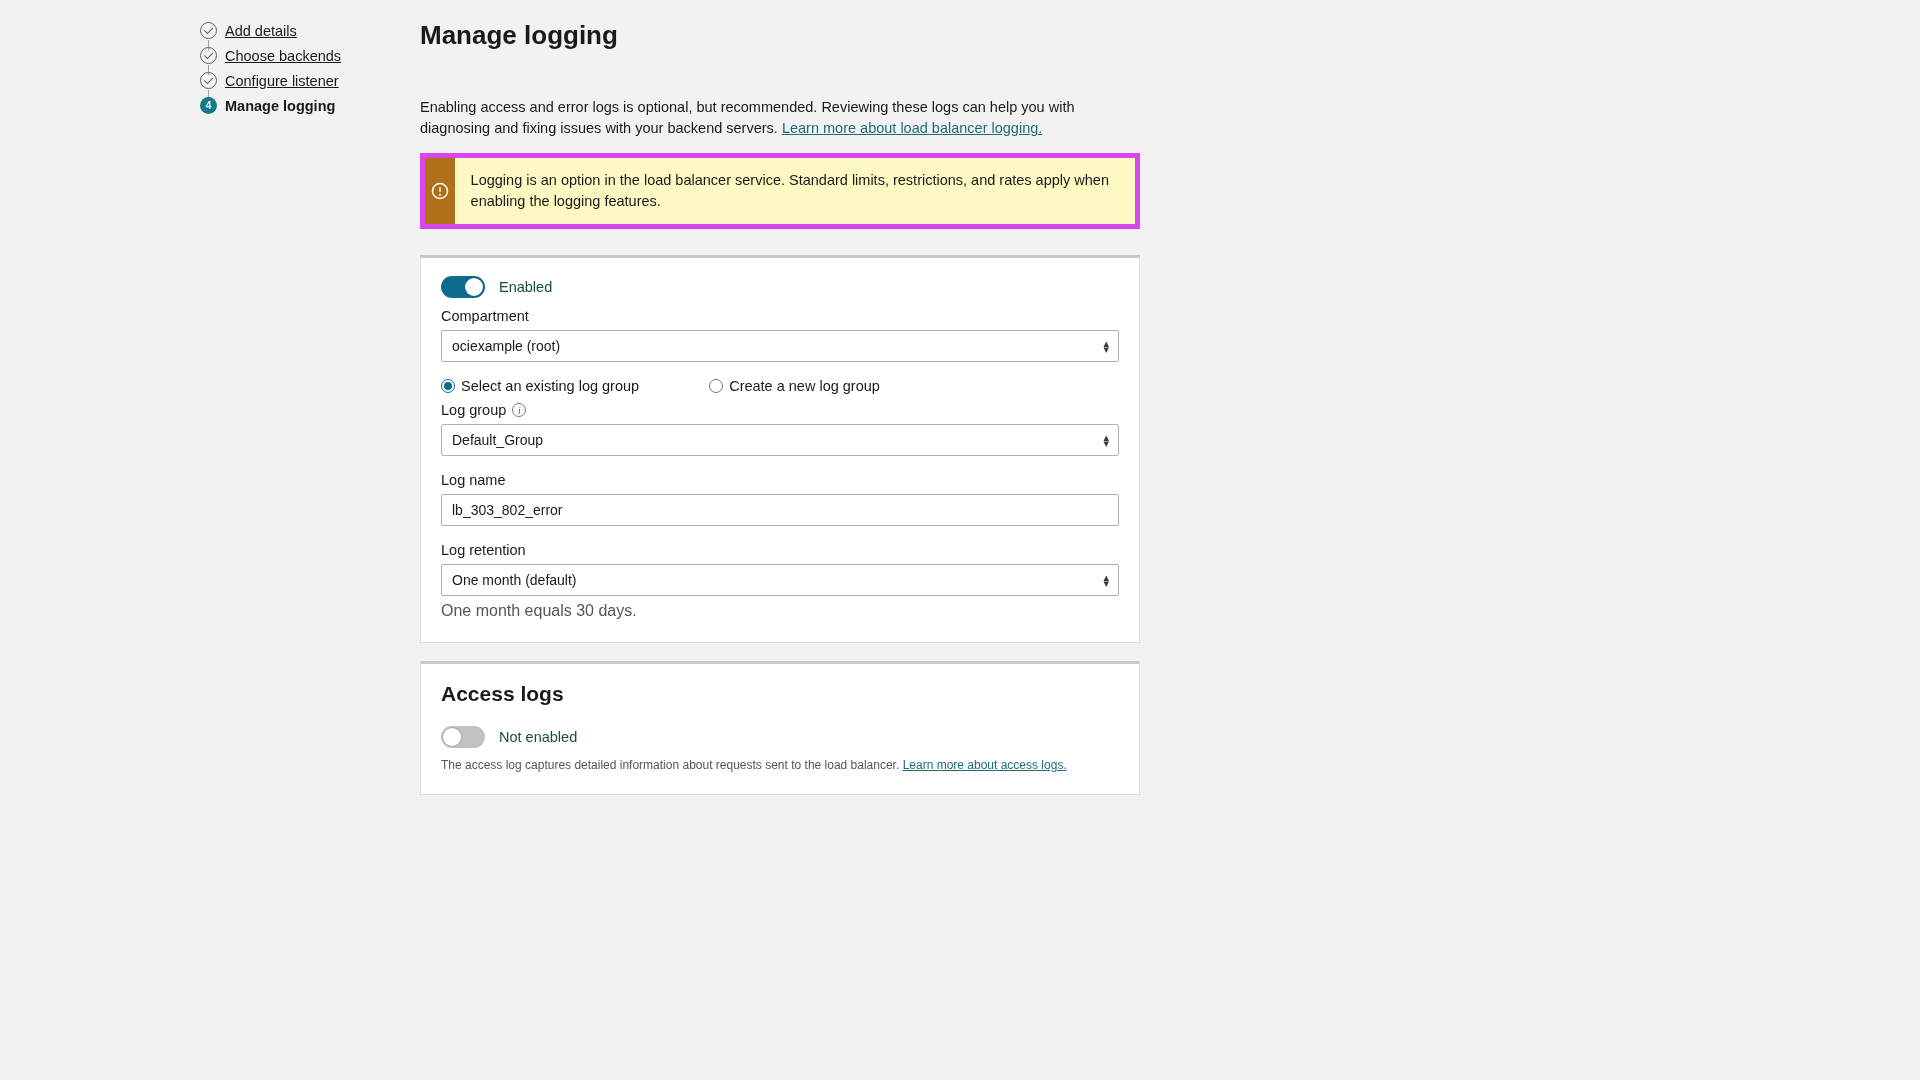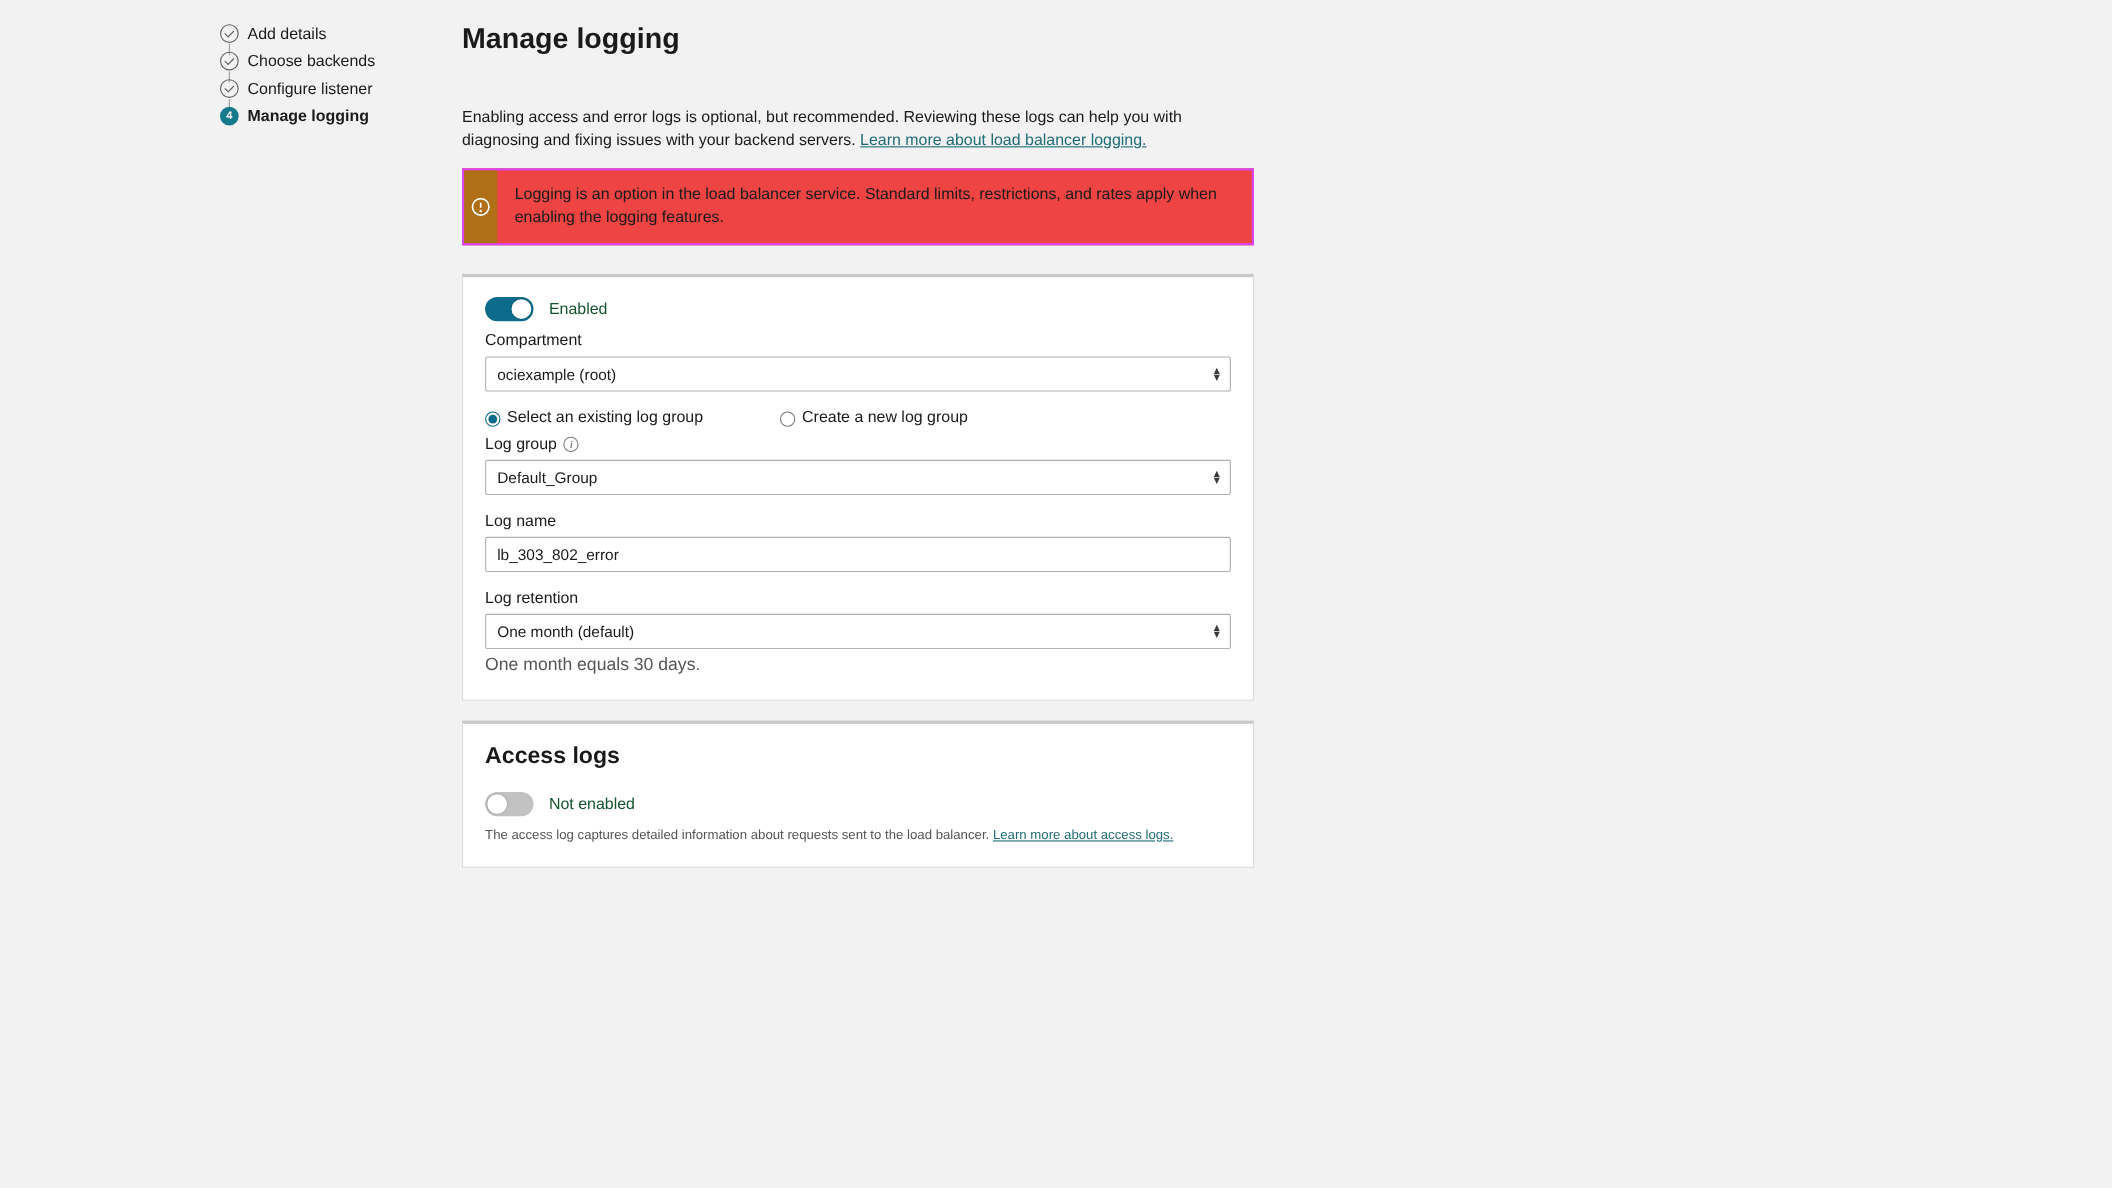--- a/index.html
+++ b/index.html
@@ -61,20 +61,21 @@
     transform: rotate(45deg) translate(-1px,-1px);
   }
   .step-icon.current {
     background: #147a8c;
     color: #fff;
     font-size: 10px;
     font-weight: 600;
   }
   .step-label {
     color: #1a1a1a;
+    text-decoration: underline;
     font-size: 14.5px;
   }
   .step.current .step-label {
     text-decoration: none;
     font-weight: 700;
   }
 
   
   .main {
     width: 720px;
@@ -93,22 +94,22 @@
     margin-top: 46px;
   }
   .intro a, .hint a {
     color: #1f6b77;
     text-decoration: underline;
   }
 
   
   .banner {
     display: flex;
-    border: 2px solid #d946ef;
-    background: #ef4444;
+    border: 5px solid #d946ef;
+    background: #fef9c3;
     margin-bottom: 26px;
   }
   .banner-icon {
     width: 38px;
     background: #b07018;
     display: flex;
     align-items: center;
     justify-content: center;
   }
   .banner-icon svg { width: 18px; height: 18px; }
@@ -220,21 +221,21 @@
   }
 
   
   .radios {
     display: flex;
     gap: 70px;
     margin-bottom: 8px;
   }
   .radio {
     display: flex;
-    align-items: flex-end;
+    align-items: center;
     gap: 6px;
     font-size: 14.5px;
     cursor: pointer;
   }
   .radio-dot {
     width: 14px;
     height: 14px;
     border-radius: 50%;
     border: 1.5px solid #777;
     display: flex;

